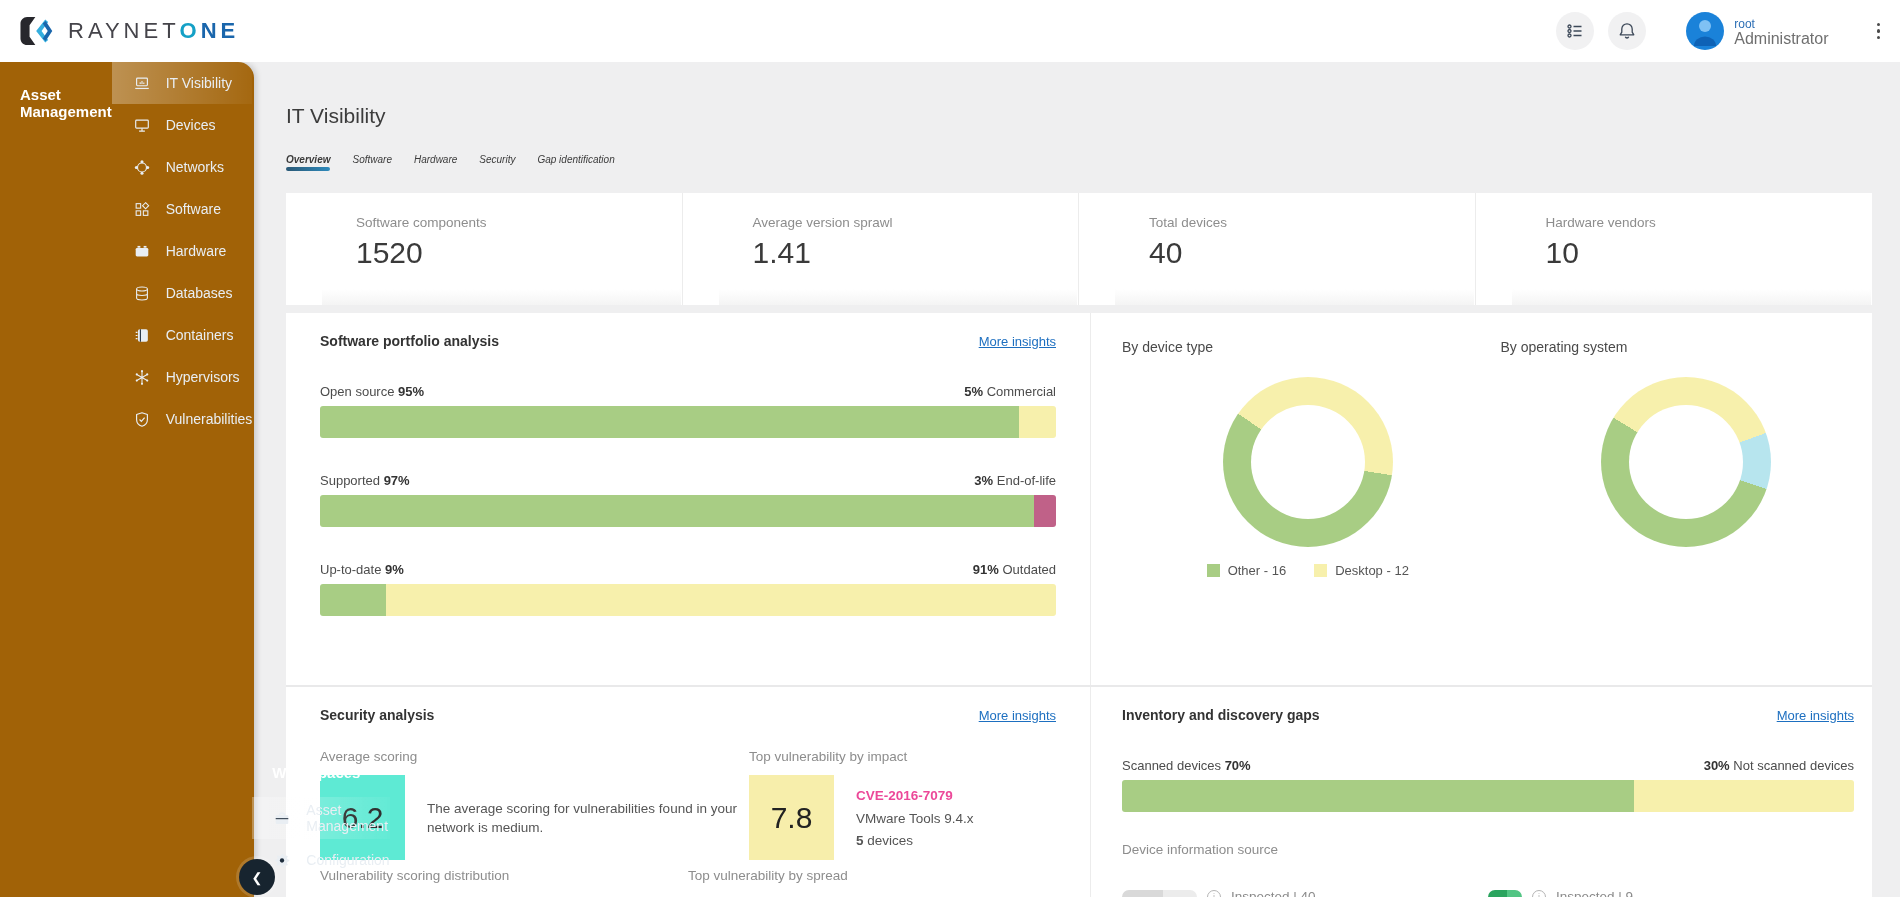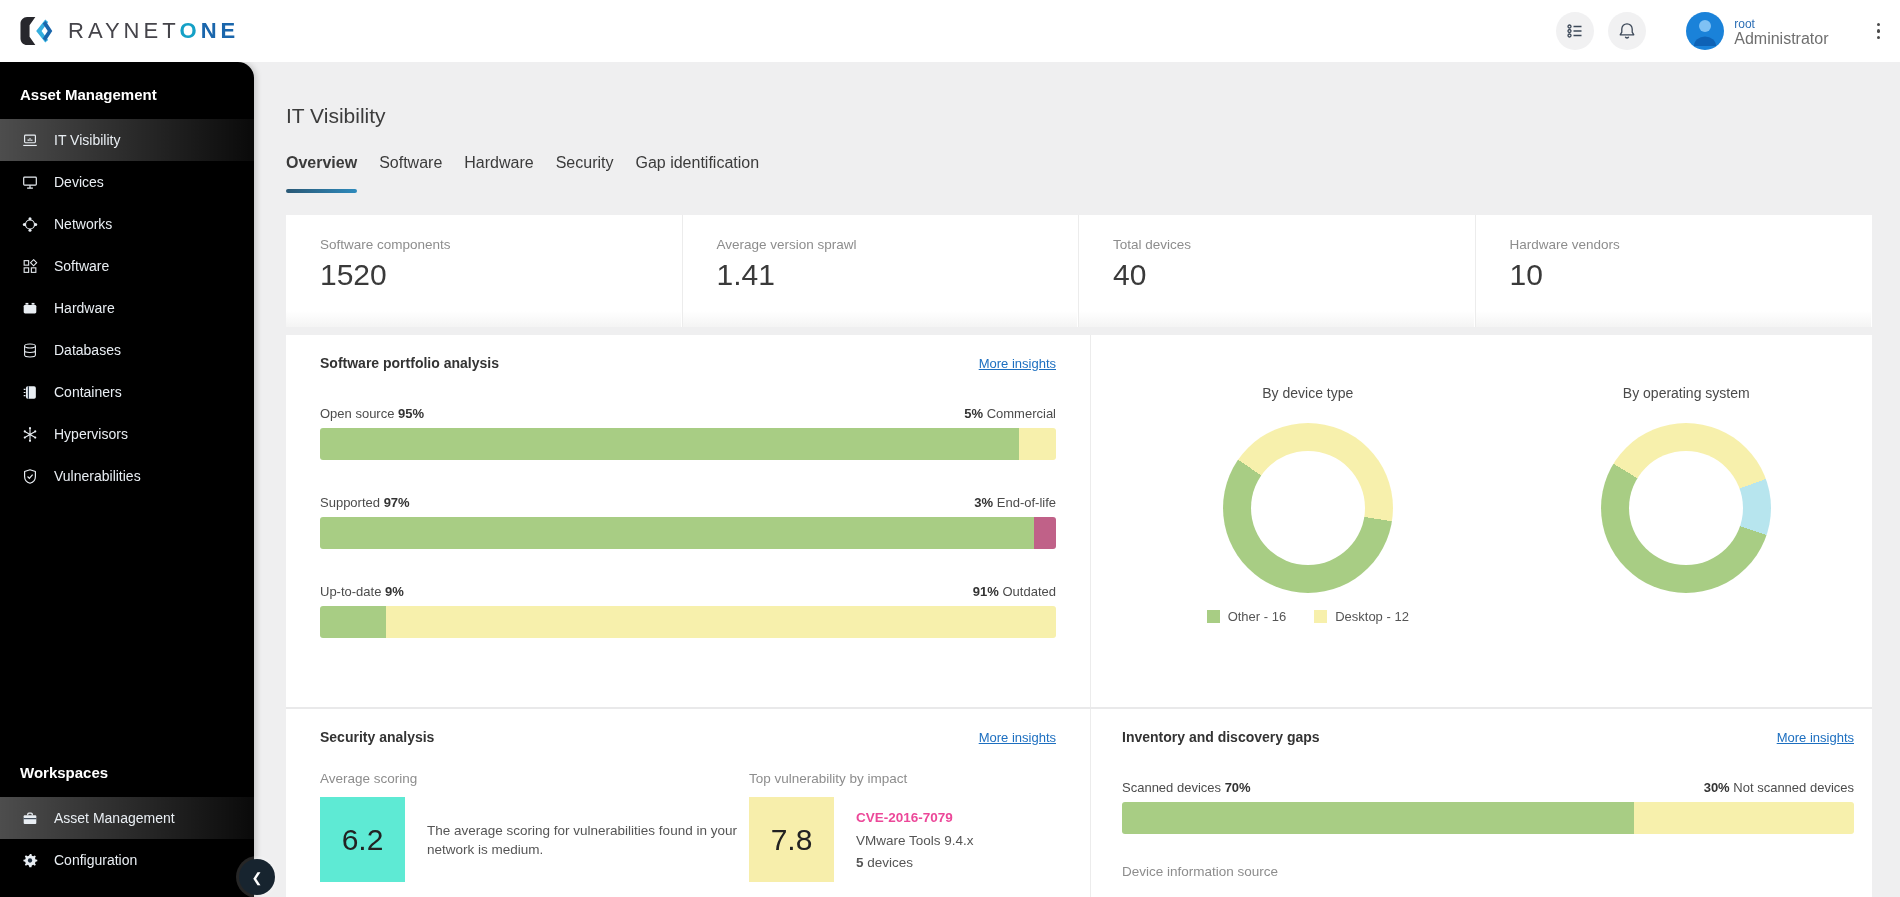--- a/index.html
+++ b/index.html
@@ -19,44 +19,44 @@
               display:flex; align-items:center; justify-content:center; cursor:pointer; }
   .user { display:flex; align-items:center; gap:10px; margin-left:26px; cursor:pointer; }
   .avatar { width:38px; height:38px; border-radius:50%; background:#1a82d9; overflow:hidden;
             display:flex; align-items:center; justify-content:center; }
   .user-name { font-size:12px; color:#2d6fb5; line-height:16px; }
   .user-role { font-size:16px; color:#6f6f6f; line-height:14px; }
   .kebab { margin-left:28px; display:flex; flex-direction:column; gap:3px; cursor:pointer; padding:6px; }
   .kebab i { width:3.5px; height:3.5px; border-radius:50%; background:#4a4a4a; display:block; }
 
   
-  .sidebar { position:fixed; top:62px; left:0; width:254px; height:835px; background:#000000;
-             border-top-right-radius:16px; z-index:20; display:flex; flex-direction:column;
+  .sidebar { position:fixed; top:62px; left:0; width:254px; height:835px; background:#a16207;
+             border-top-right-radius:16px; z-index:20; display:flex; flex-direction:row;
              box-shadow:2px 0 6px rgba(0,0,0,.18); }
   .sb-title { color:#ffffff; font-size:15px; font-weight:700; padding:24px 0 16px 20px; }
   .nav-item { height:42px; display:flex; align-items:center; gap:15px; padding-left:21px;
               color:#e9eef3; font-size:14px; cursor:pointer; }
   .nav-item.selected { background:linear-gradient(90deg, rgba(255,255,255,.30), rgba(255,255,255,.04)); }
   .nav-item svg { flex:0 0 18px; }
   .ws-group { margin-top:auto; padding-bottom:16px; }
   .collapse-btn { position:fixed; left:239px; top:859px; width:36px; height:36px; border-radius:50%;
                   background:#17242f; color:#fff; border:none; z-index:40; cursor:pointer;
                   box-shadow:0 0 0 3px rgba(255,255,255,.15); font-size:13px; }
 
   
   .main { position:absolute; top:62px; left:254px; width:1646px; padding:0 28px 0 32px; }
   .page-title { margin-top:42px; font-size:21px; font-weight:400; color:#3c3c3c; }
   .tabs { display:flex; gap:22px; margin-top:26px; }
-  .tab { font-size:16px; color:#3b3b3b; padding-bottom:21px; cursor:pointer; position:relative; }
+  .tab { font-size:10px; color:#3b3b3b; padding-bottom:6px; cursor:pointer; position:relative;font-style:italic; }
   .tab.active { font-weight:700; }
   .tab.active::after { content:""; position:absolute; left:0; right:0; bottom:0; height:4px;
                        border-radius:2px; background:linear-gradient(90deg,#2a5875,#2e8abc); }
 
   .kpi-row { margin-top:22px; display:grid; grid-template-columns:1fr 1fr 1fr 1fr; background:#fff; height:112px; }
-  .kpi { padding:22px 0 0 34px; border-right:1px solid #ececec; position:relative; }
+  .kpi { padding:22px 0 0 34px; border-right:1px solid #ececec; position:relative;margin-left:36px; }
   .kpi:last-child { border-right:none; }
   .kpi::after { content:""; position:absolute; left:0; right:1px; bottom:0; height:16px;
                 background:linear-gradient(#ffffff,#f4f4f4); }
   .kpi-label { font-size:13.5px; color:#8d8d8d; }
   .kpi-value { font-size:30px; color:#3a3a3a; margin-top:6px; }
 
   .block { background:#fff; display:flex; }
   .block.middle { margin-top:8px; height:374px; border-bottom:2px solid #e9e9ea; }
   .block.bottom { height:280px; }
   .col-left  { width:804px; padding:20px 34px 0 34px; }
@@ -67,21 +67,21 @@
   .insights { font-size:13px; color:#1d6fc0; text-decoration:underline; cursor:pointer; }
 
   .bar-group { margin-top:35px; }
   .bar-labels { display:flex; justify-content:space-between; font-size:13px; color:#4c4c4c; margin-bottom:7px; }
   .bar-labels b { color:#333; }
   .split-bar { height:32px; border-radius:3px; overflow:hidden; display:flex; }
   .split-bar .seg { height:100%; }
 
   
   .donut-row { display:flex; height:100%; }
-  .donut-half { flex:1; padding-top:50px;text-align:center; }
+  .donut-half { flex:1; padding-top:26px; }
   .donut-half.first { padding-left:31px; }
   .donut-half.second { padding-left:7px; }
   .donut-title { font-size:14px; color:#4a4a4a; }
   .donut { width:170px; height:170px; border-radius:50%; margin:22px auto 0 auto; position:relative; }
   .donut::after { content:""; position:absolute; left:28px; top:28px; width:114px; height:114px;
                   border-radius:50%; background:#fff; }
   .legend { margin-top:16px; display:flex; justify-content:center; }
   .legend.wrap { flex-wrap:wrap; width:280px; margin-left:auto; margin-right:auto; justify-content:flex-start; }
   .legend-item { display:flex; align-items:center; gap:8px; font-size:13px; color:#555; margin:0 14px 8px 14px; }
   .legend.wrap .legend-item { width:110px; margin:0 14px 10px 6px; }
@@ -372,20 +372,24 @@
           <div class="score-row">
             <div class="score-box" id="top-score-box" style="background: rgb(247, 238, 171);">7.8</div>
             <div class="score-side">
               <div class="cve-name">CVE-2016-7079</div>
               <div class="cve-prod">VMware Tools 9.4.x</div>
               <div><b>5</b><span> devices</span></div>
             </div>
           </div>
         </div>
       </div>
+      <div class="clipped-labels">
+        <div class="sec-label">Vulnerability scoring distribution</div>
+        <div class="sec-label">Top vulnerability by spread</div>
+      </div>
     </div>
     <div class="col-right">
       <div class="inv-col">
         <div class="card-head">
           <div class="card-title">Inventory and discovery gaps</div>
           <a class="insights">More insights</a>
         </div>
         <div id="inventory-bar">
             <div class="bar-group">
               <div class="bar-labels">

